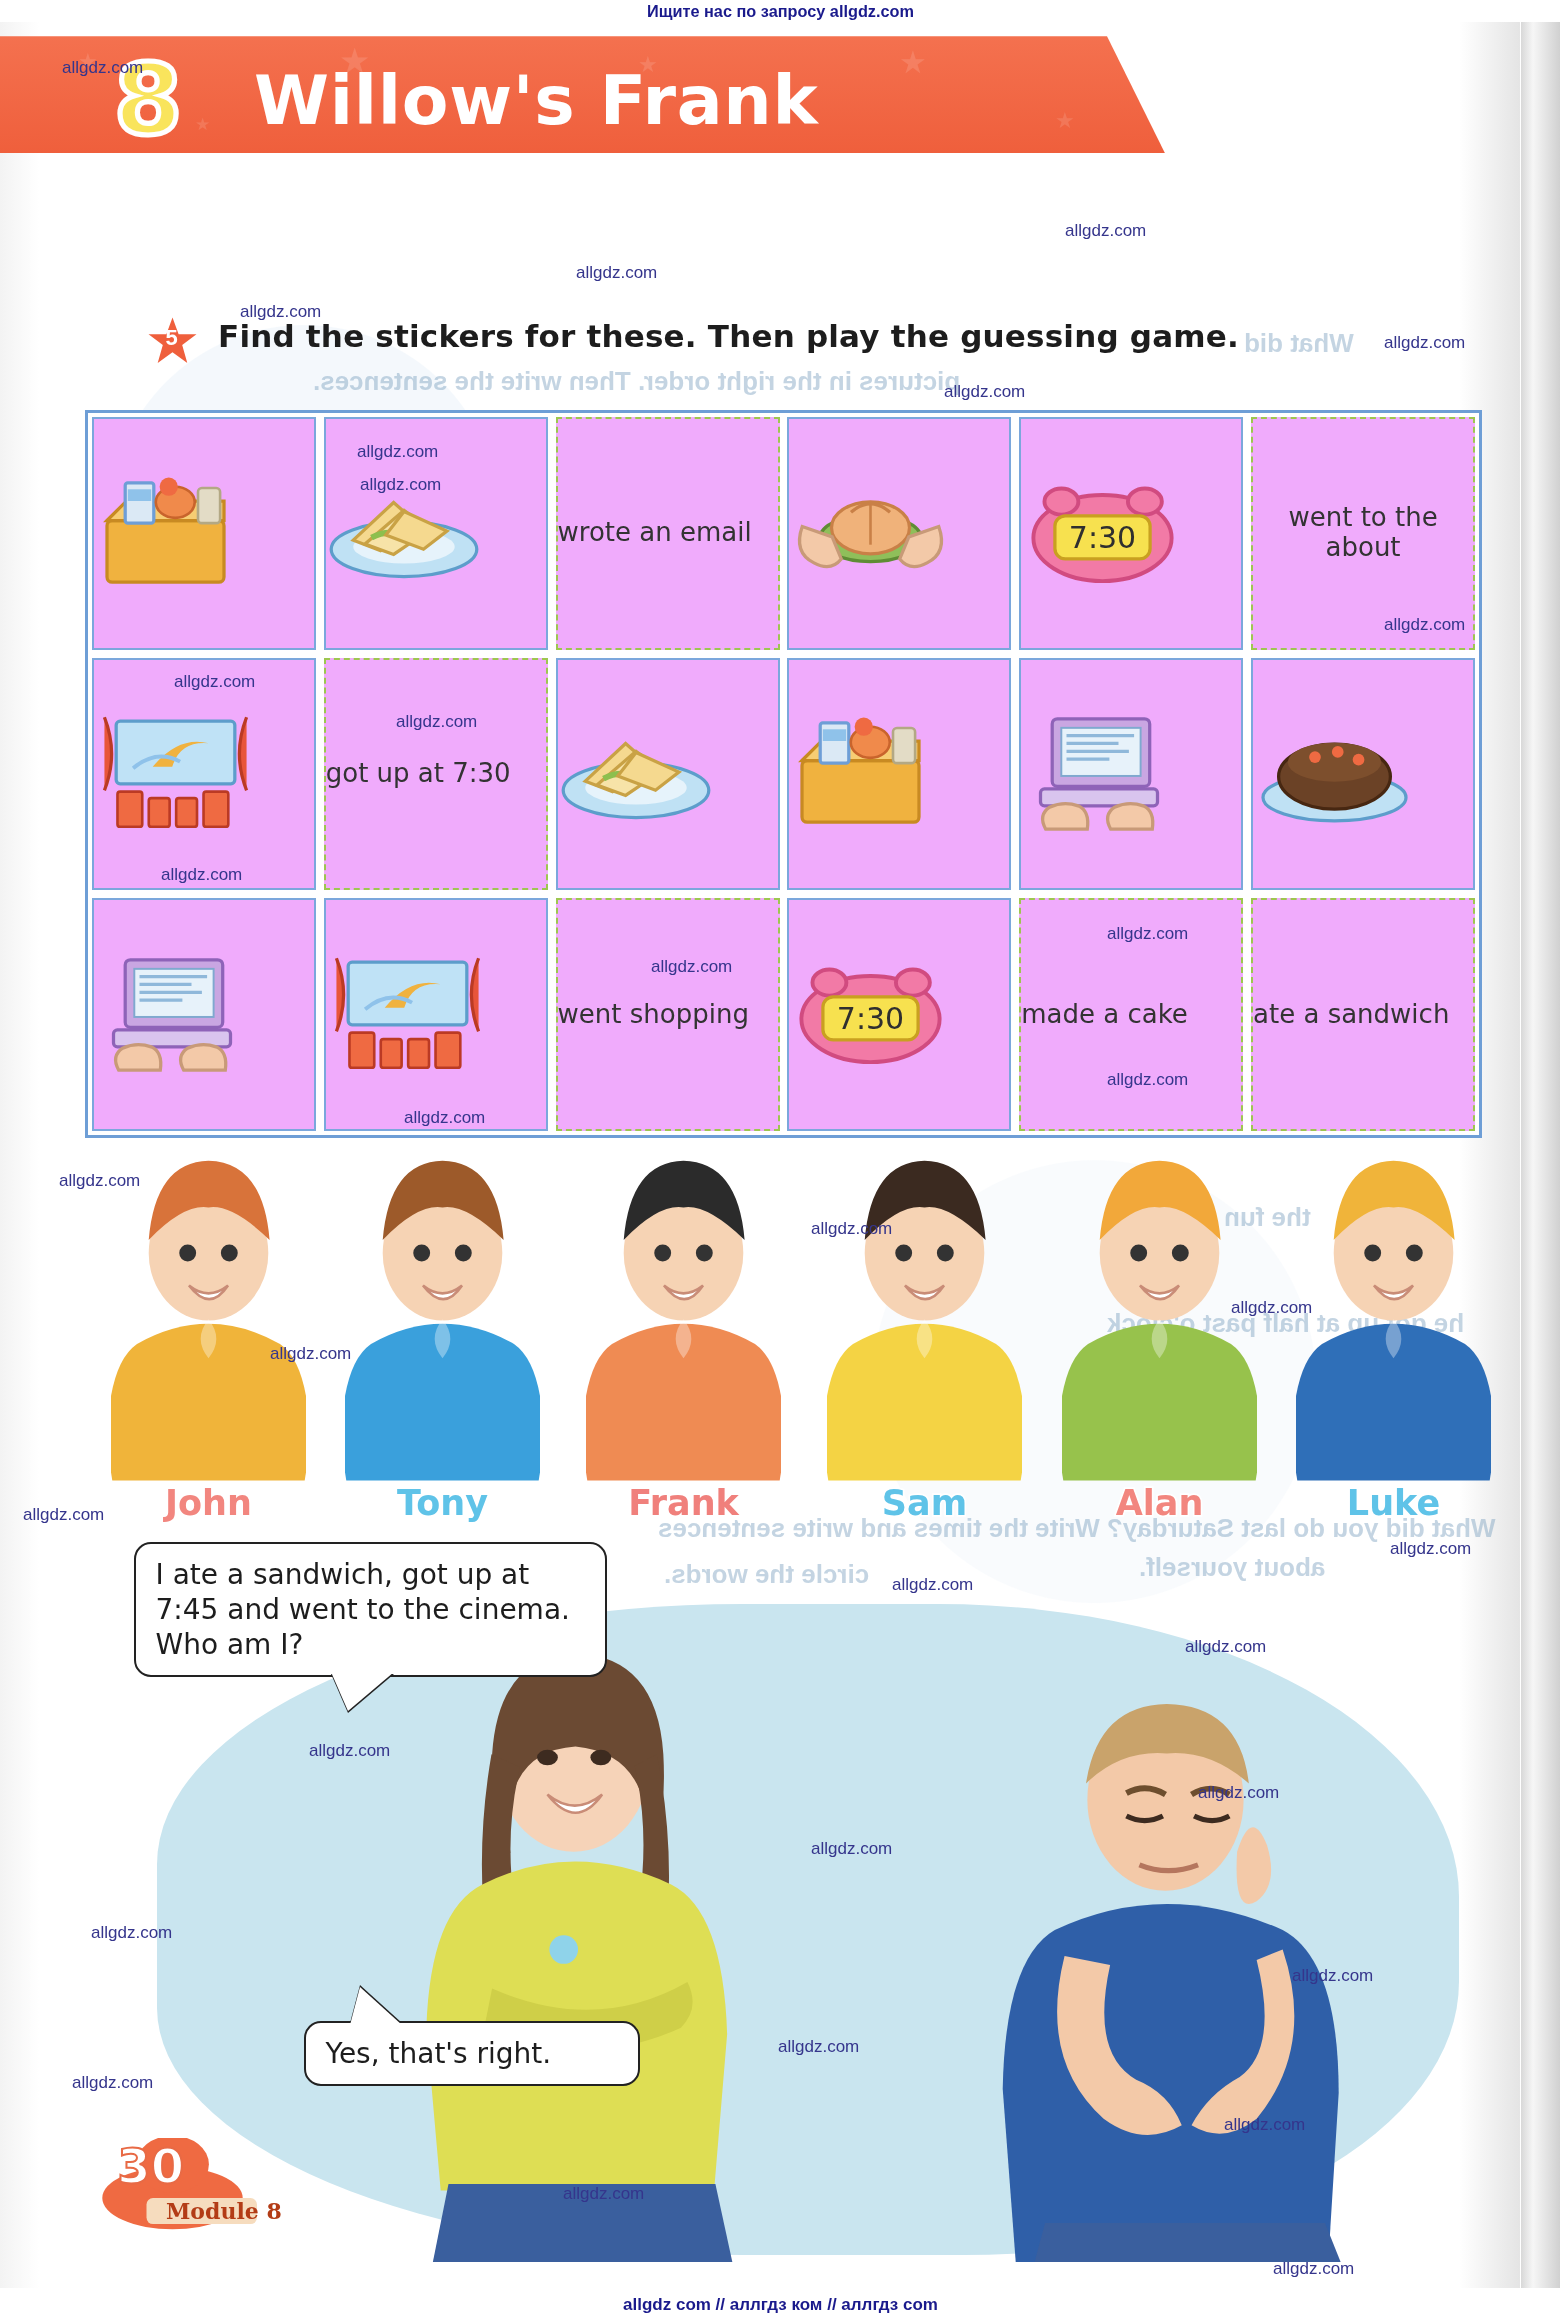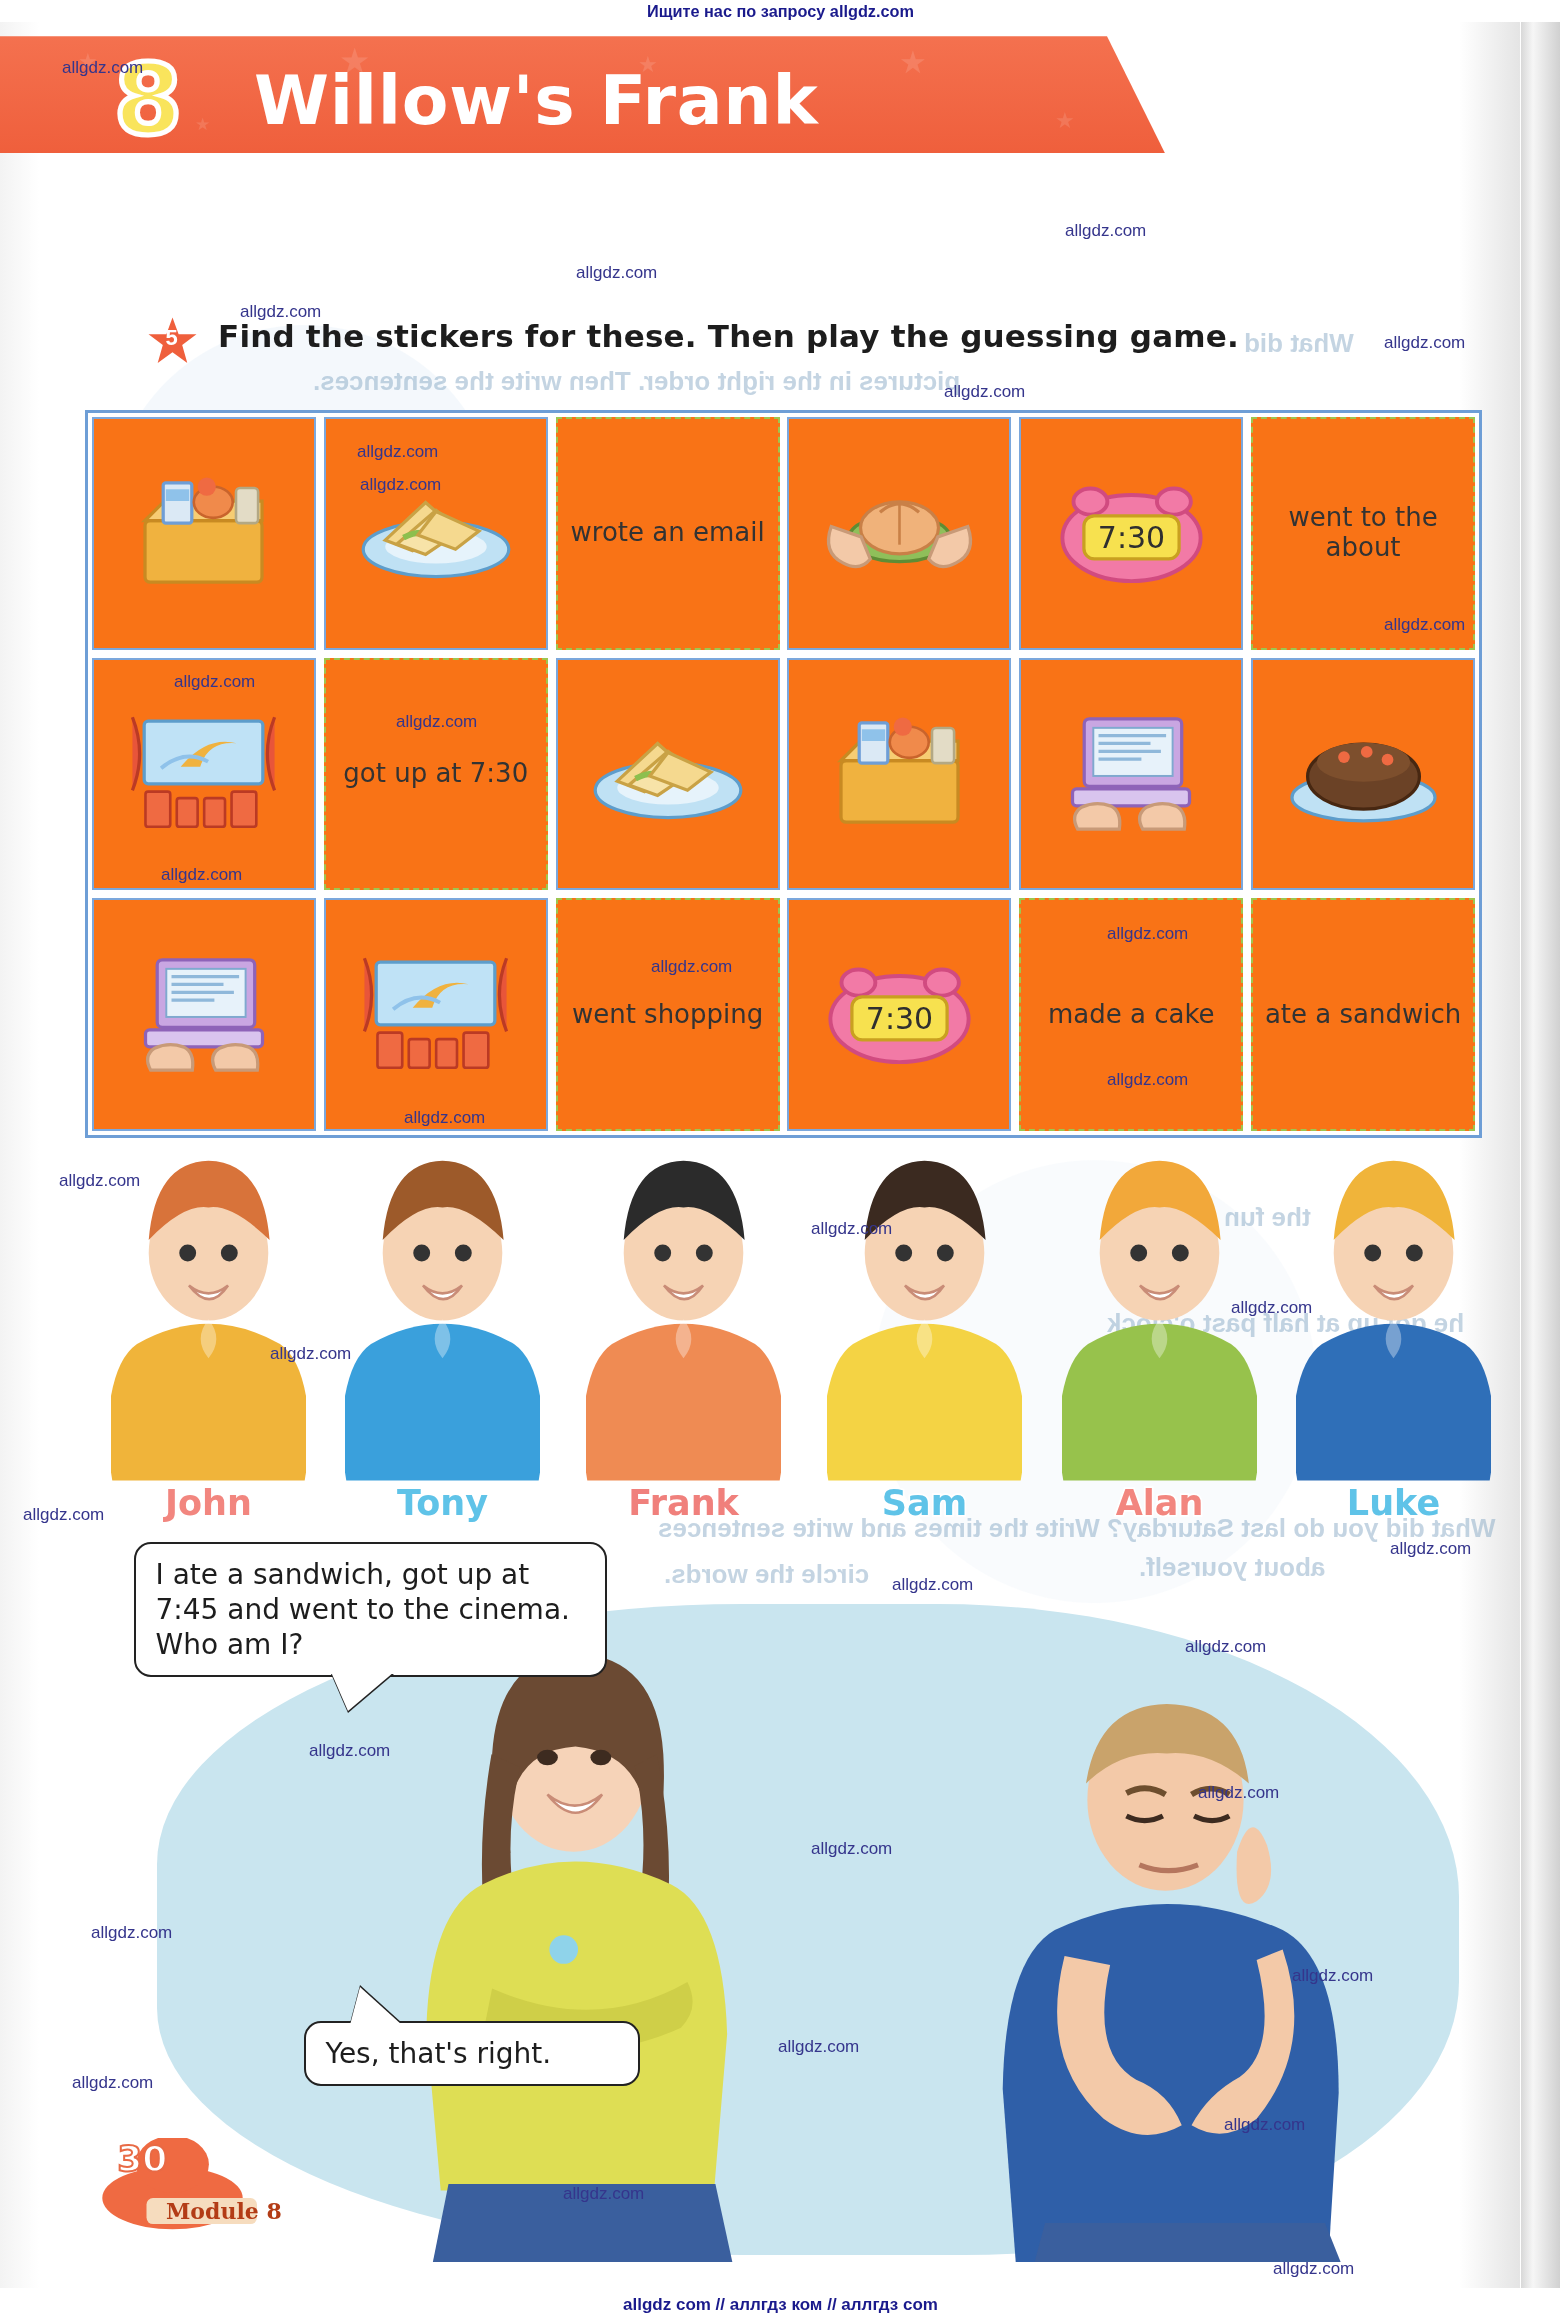--- a/index.html
+++ b/index.html
@@ -106,23 +106,23 @@
     display:grid;
     grid-template-columns:repeat(6,1fr);
     grid-template-rows:repeat(3,1fr);
     background:#ffffff;
   }
   .cell{
     position:relative;
     border:2px solid #7ba7dc;
     margin:3.9px;
     box-sizing:border-box;
-    display:flex;align-items:center;justify-content:center;
+    display:flex;align-items:center;
     text-align:center;
-    background:#f97316;
+    background:#f0abfc;
   }
   .cell.word{
     border:2.6px dashed #9ec64f;
   }
   .cell .label{
     font-size:26px;color:#333;line-height:1.15;
     font-family:"DejaVu Sans", sans-serif;
   }
   .cell svg{display:block}
 
@@ -183,21 +183,21 @@
 
   
   .person{position:absolute;}
 
   
   .page-badge{
     position:absolute;left:101px;top:2116px;width:195px;height:98px;
   }
   .page-num{
     position:absolute;left:16.3px;top:0px;
-    font-size:36px;font-weight:bold;color:#ffffff;
+    font-size:48px;font-weight:bold;color:#ffffff;
     font-family:"DejaVu Sans", sans-serif;
     -webkit-text-stroke:2px #e86a45;
   }
   .module-label{
     position:absolute;left:65px;top:60px;
     font-size:22px;font-weight:bold;color:#b33c16;
     font-family:"DejaVu Serif", serif;
   }
 
   

